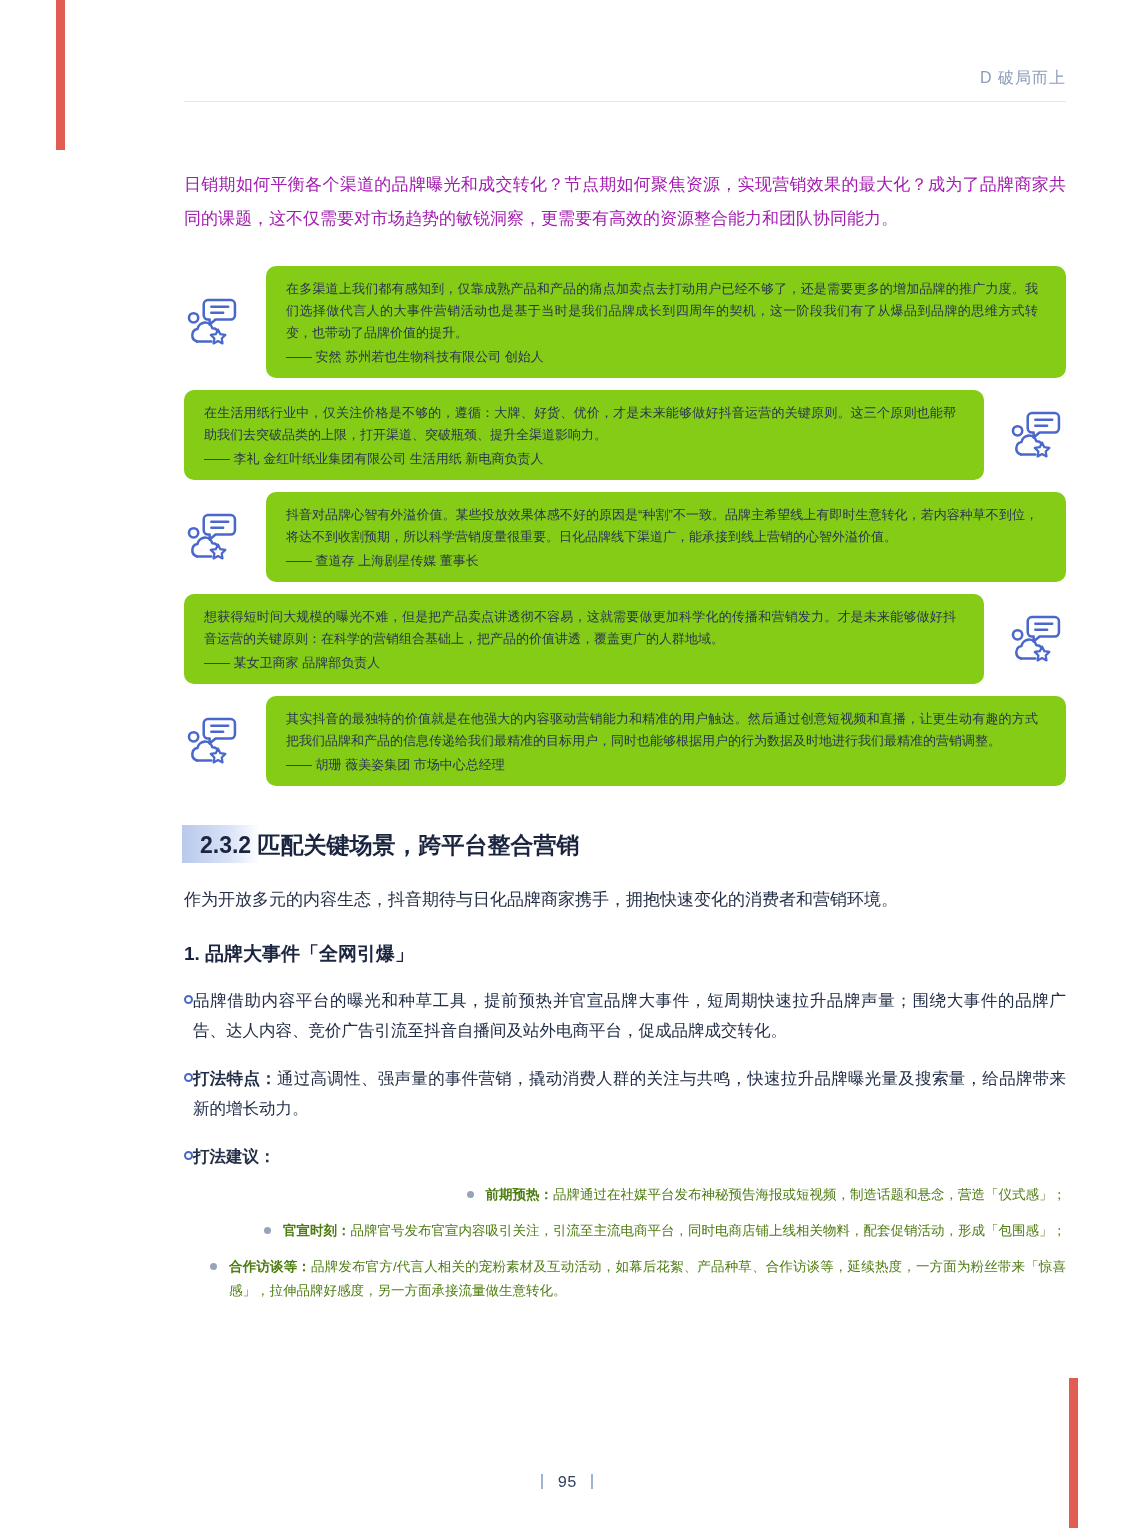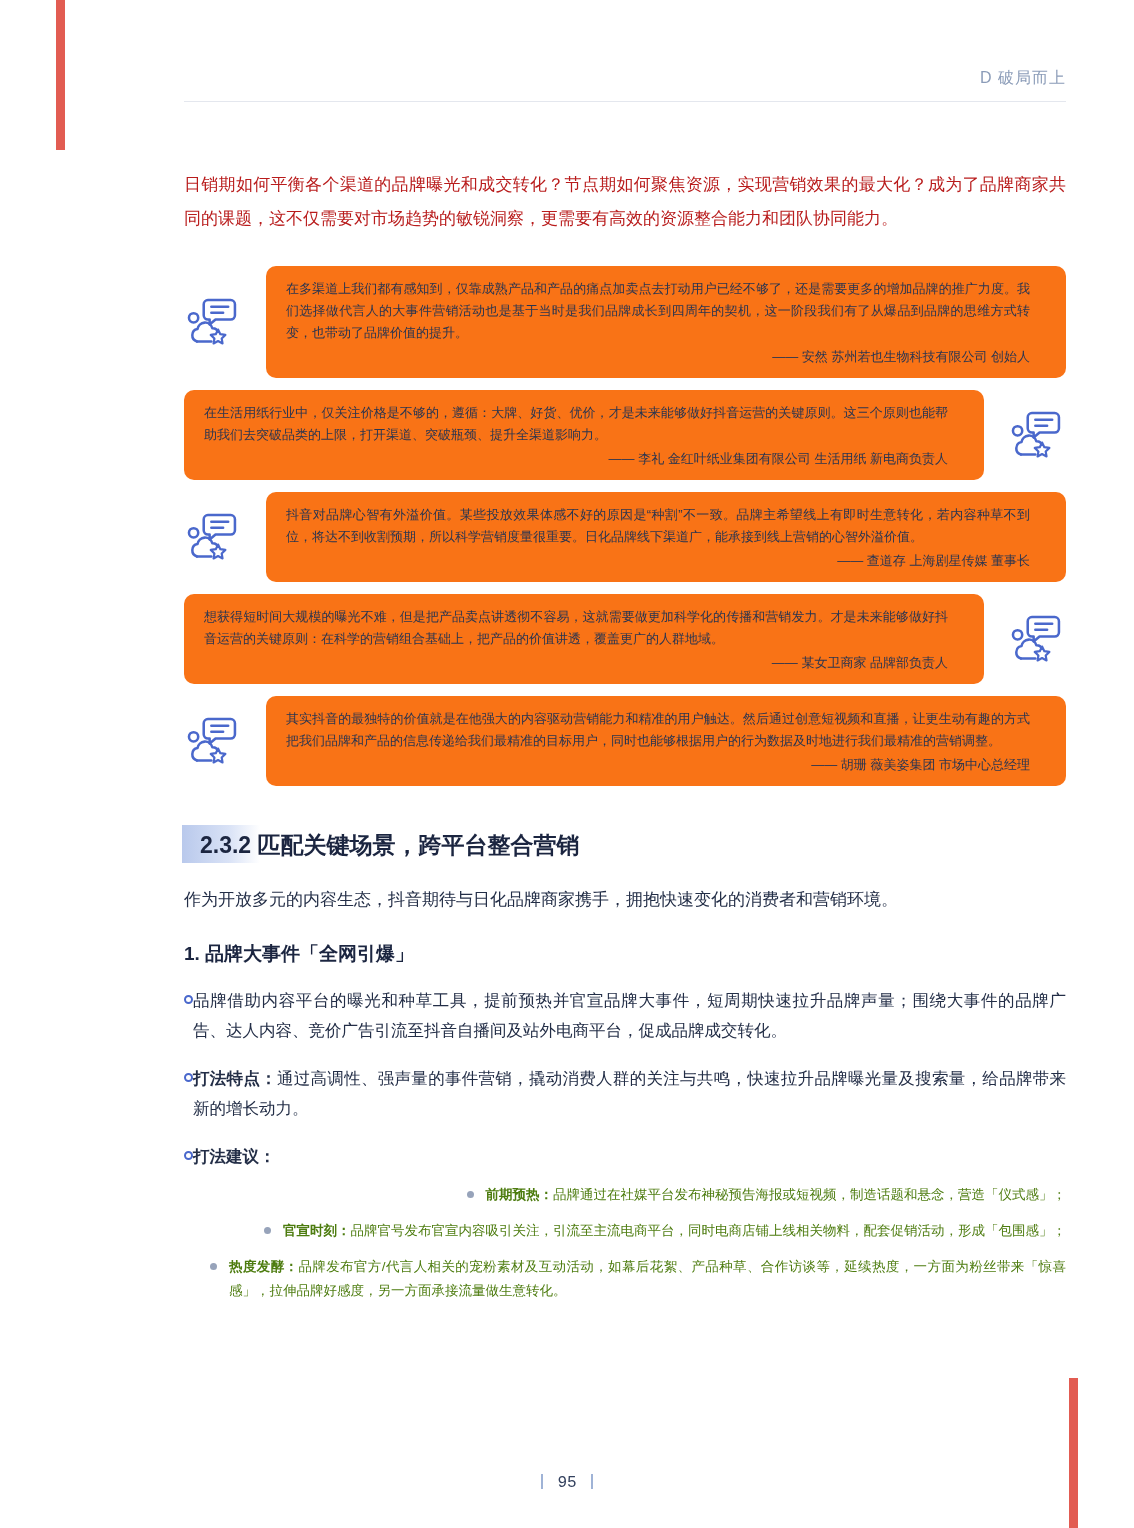--- a/index.html
+++ b/index.html
@@ -14,29 +14,29 @@
   .red-bar.br { right:0; bottom:0; }
 
   .header {
     position:absolute; top:68px; left:128px; width:882px;
     text-align:right; color:#8b9cb8; font-size:16px; letter-spacing:1px;
     padding-bottom:12px; border-bottom:1px solid #e4e7ee;
   }
 
   .content { position:absolute; top:168px; left:128px; width:882px; }
 
-  .intro { font-size:17px; line-height:34px; text-align:justify; color:#b91c1c; }
+  .intro { font-size:17px; line-height:34px; text-align:justify; color:#a21caf; }
 
   .quotes { margin-top:30px; display:flex; flex-direction:column; gap:12px; }
   .quote-row { display:flex; align-items:center; gap:24px; }
   .qicon { flex:0 0 58px; display:flex; justify-content:center; align-items:center; }
   .qicon svg { width:54px; height:52px; display:block; }
-  .qbox { flex:1; background:#f97316; border-radius:10px; padding:12px 36px 10px 20px; }
+  .qbox { flex:1; background:#84cc16; border-radius:10px; padding:12px 28px 10px 20px; }
   .qtext { font-size:13px; line-height:22px; text-align:justify; color:#2a3550; }
-  .qattr { font-size:13px; line-height:22px; text-align:right; color:#2a3550; margin-top:2px; }
+  .qattr { font-size:13px; line-height:22px; text-align:left; color:#2a3550; margin-top:2px; }
 
   .section-title { position:relative; margin-top:44px; font-size:23px; font-weight:bold; color:#1b2540; padding-left:16px; }
   .section-title::before {
     content:""; position:absolute; left:-2px; top:-5px; width:78px; height:38px;
     background:linear-gradient(90deg,#b9c9ec 0%,#d9e2f6 60%,rgba(233,239,250,0) 100%);
     z-index:-1;
   }
 
   .lead { margin-top:24px; font-size:17px; line-height:30px; text-align:justify; }
 
@@ -208,21 +208,21 @@
       <div class="subbullet">
         <span class="dot"></span>
         <span><span class="b">前期预热：</span><span>品牌通过在社媒平台发布神秘预告海报或短视频，制造话题和悬念，营造「仪式感」；</span></span>
       </div>
       <div class="subbullet">
         <span class="dot"></span>
         <span><span class="b">官宣时刻：</span><span>品牌官号发布官宣内容吸引关注，引流至主流电商平台，同时电商店铺上线相关物料，配套促销活动，形成「包围感」；</span></span>
       </div>
       <div class="subbullet">
         <span class="dot"></span>
-        <span><span class="b">热度发酵：</span><span>品牌发布官方/代言人相关的宠粉素材及互动活动，如幕后花絮、产品种草、合作访谈等，延续热度，一方面为粉丝带来「惊喜感」，拉伸品牌好感度，另一方面承接流量做生意转化。</span></span>
+        <span><span class="b">合作访谈等：</span><span>品牌发布官方/代言人相关的宠粉素材及互动活动，如幕后花絮、产品种草、合作访谈等，延续热度，一方面为粉丝带来「惊喜感」，拉伸品牌好感度，另一方面承接流量做生意转化。</span></span>
       </div>
     </div>
 
   </div>
 
   <div class="footer">
     <span class="pbar"></span><span>95</span><span class="pbar"></span>
   </div>
 
 </div>

